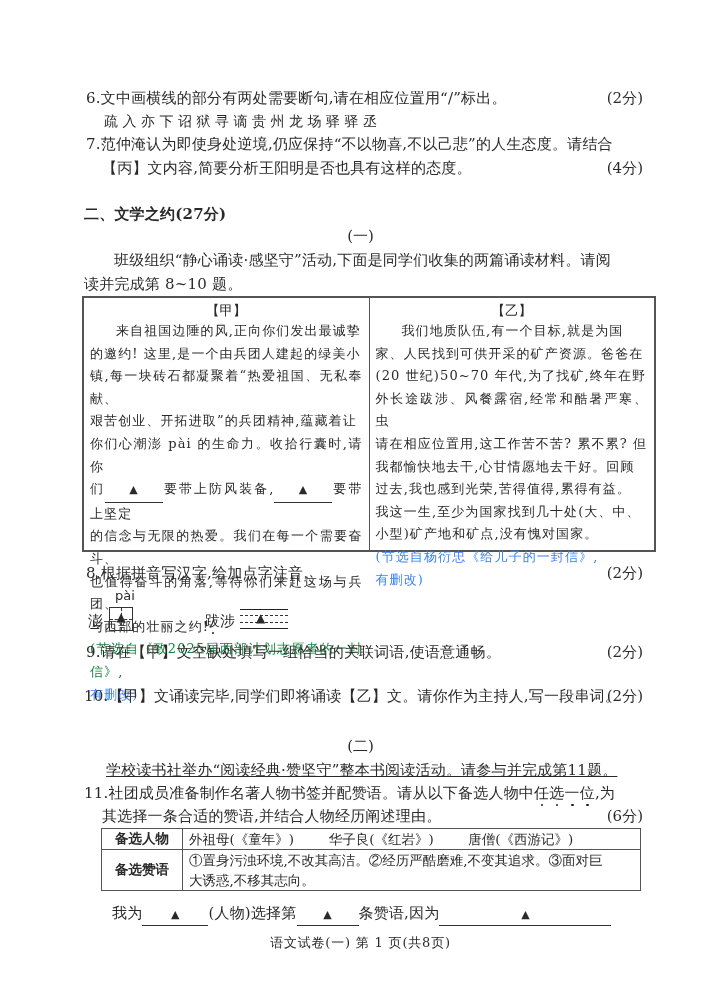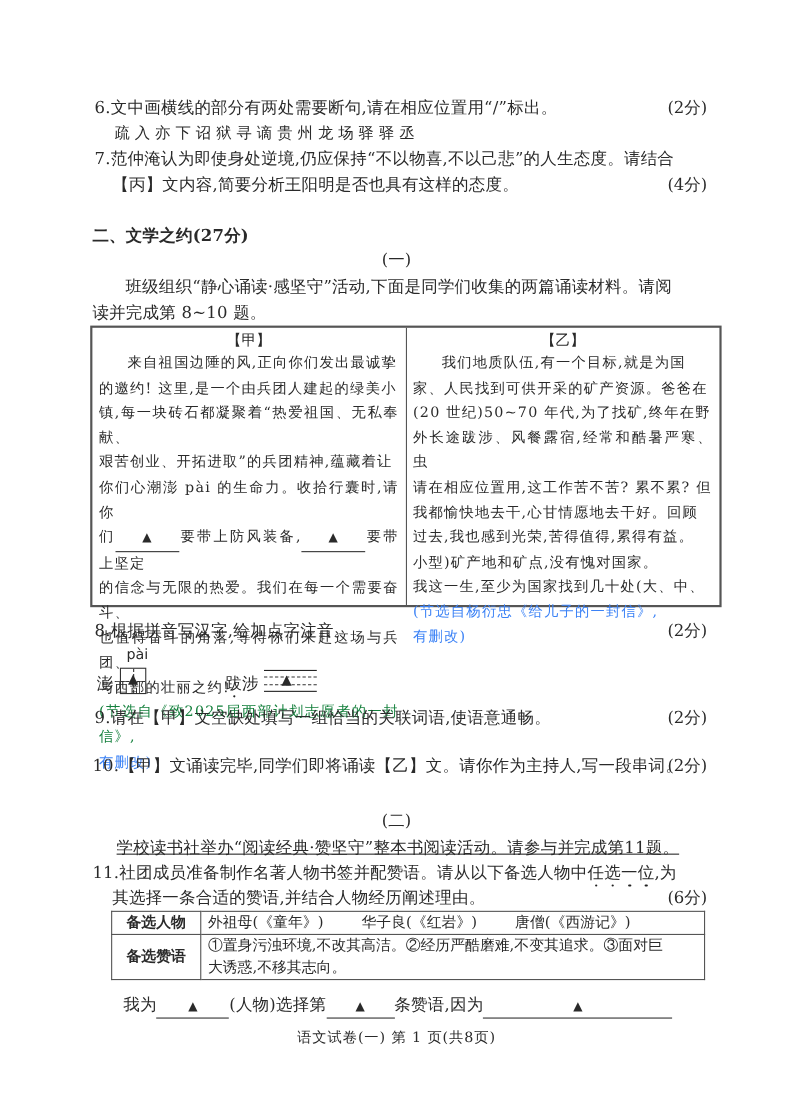--- a/index.html
+++ b/index.html
@@ -88,22 +88,22 @@
   </div>
   <div class="col">
     <div class="col-head">【乙】</div>
     <p class="indent">我们地质队伍,有一个目标,就是为国</p>
     <p>家、人民找到可供开采的矿产资源。爸爸在</p>
     <p>(20 世纪)50~70 年代,为了找矿,终年在野</p>
     <p>外长途跋涉、风餐露宿,经常和酷暑严寒、虫</p>
     <p>请在相应位置用,这工作苦不苦? 累不累? 但</p>
     <p>我都愉快地去干,心甘情愿地去干好。回顾</p>
     <p>过去,我也感到光荣,苦得值得,累得有益。</p>
+    <p>我这一生,至少为国家找到几十处(大、中、</p>
     <p>小型)矿产地和矿点,没有愧对国家。</p>
-    <p>我这一生,至少为国家找到几十处(大、中、</p>
     <p class="src">(节选自杨衍忠《给儿子的一封信》,</p>
     <p class="src">有删改)</p>
   </div>
 </div>
 
 <div class="line" style="left:86px; top:563px;">
   <span>8.</span><span>根据拼音写汉字,给加点字注音。</span>
 </div>
 <div class="score" style="top:563px;">(2分)</div>
 

